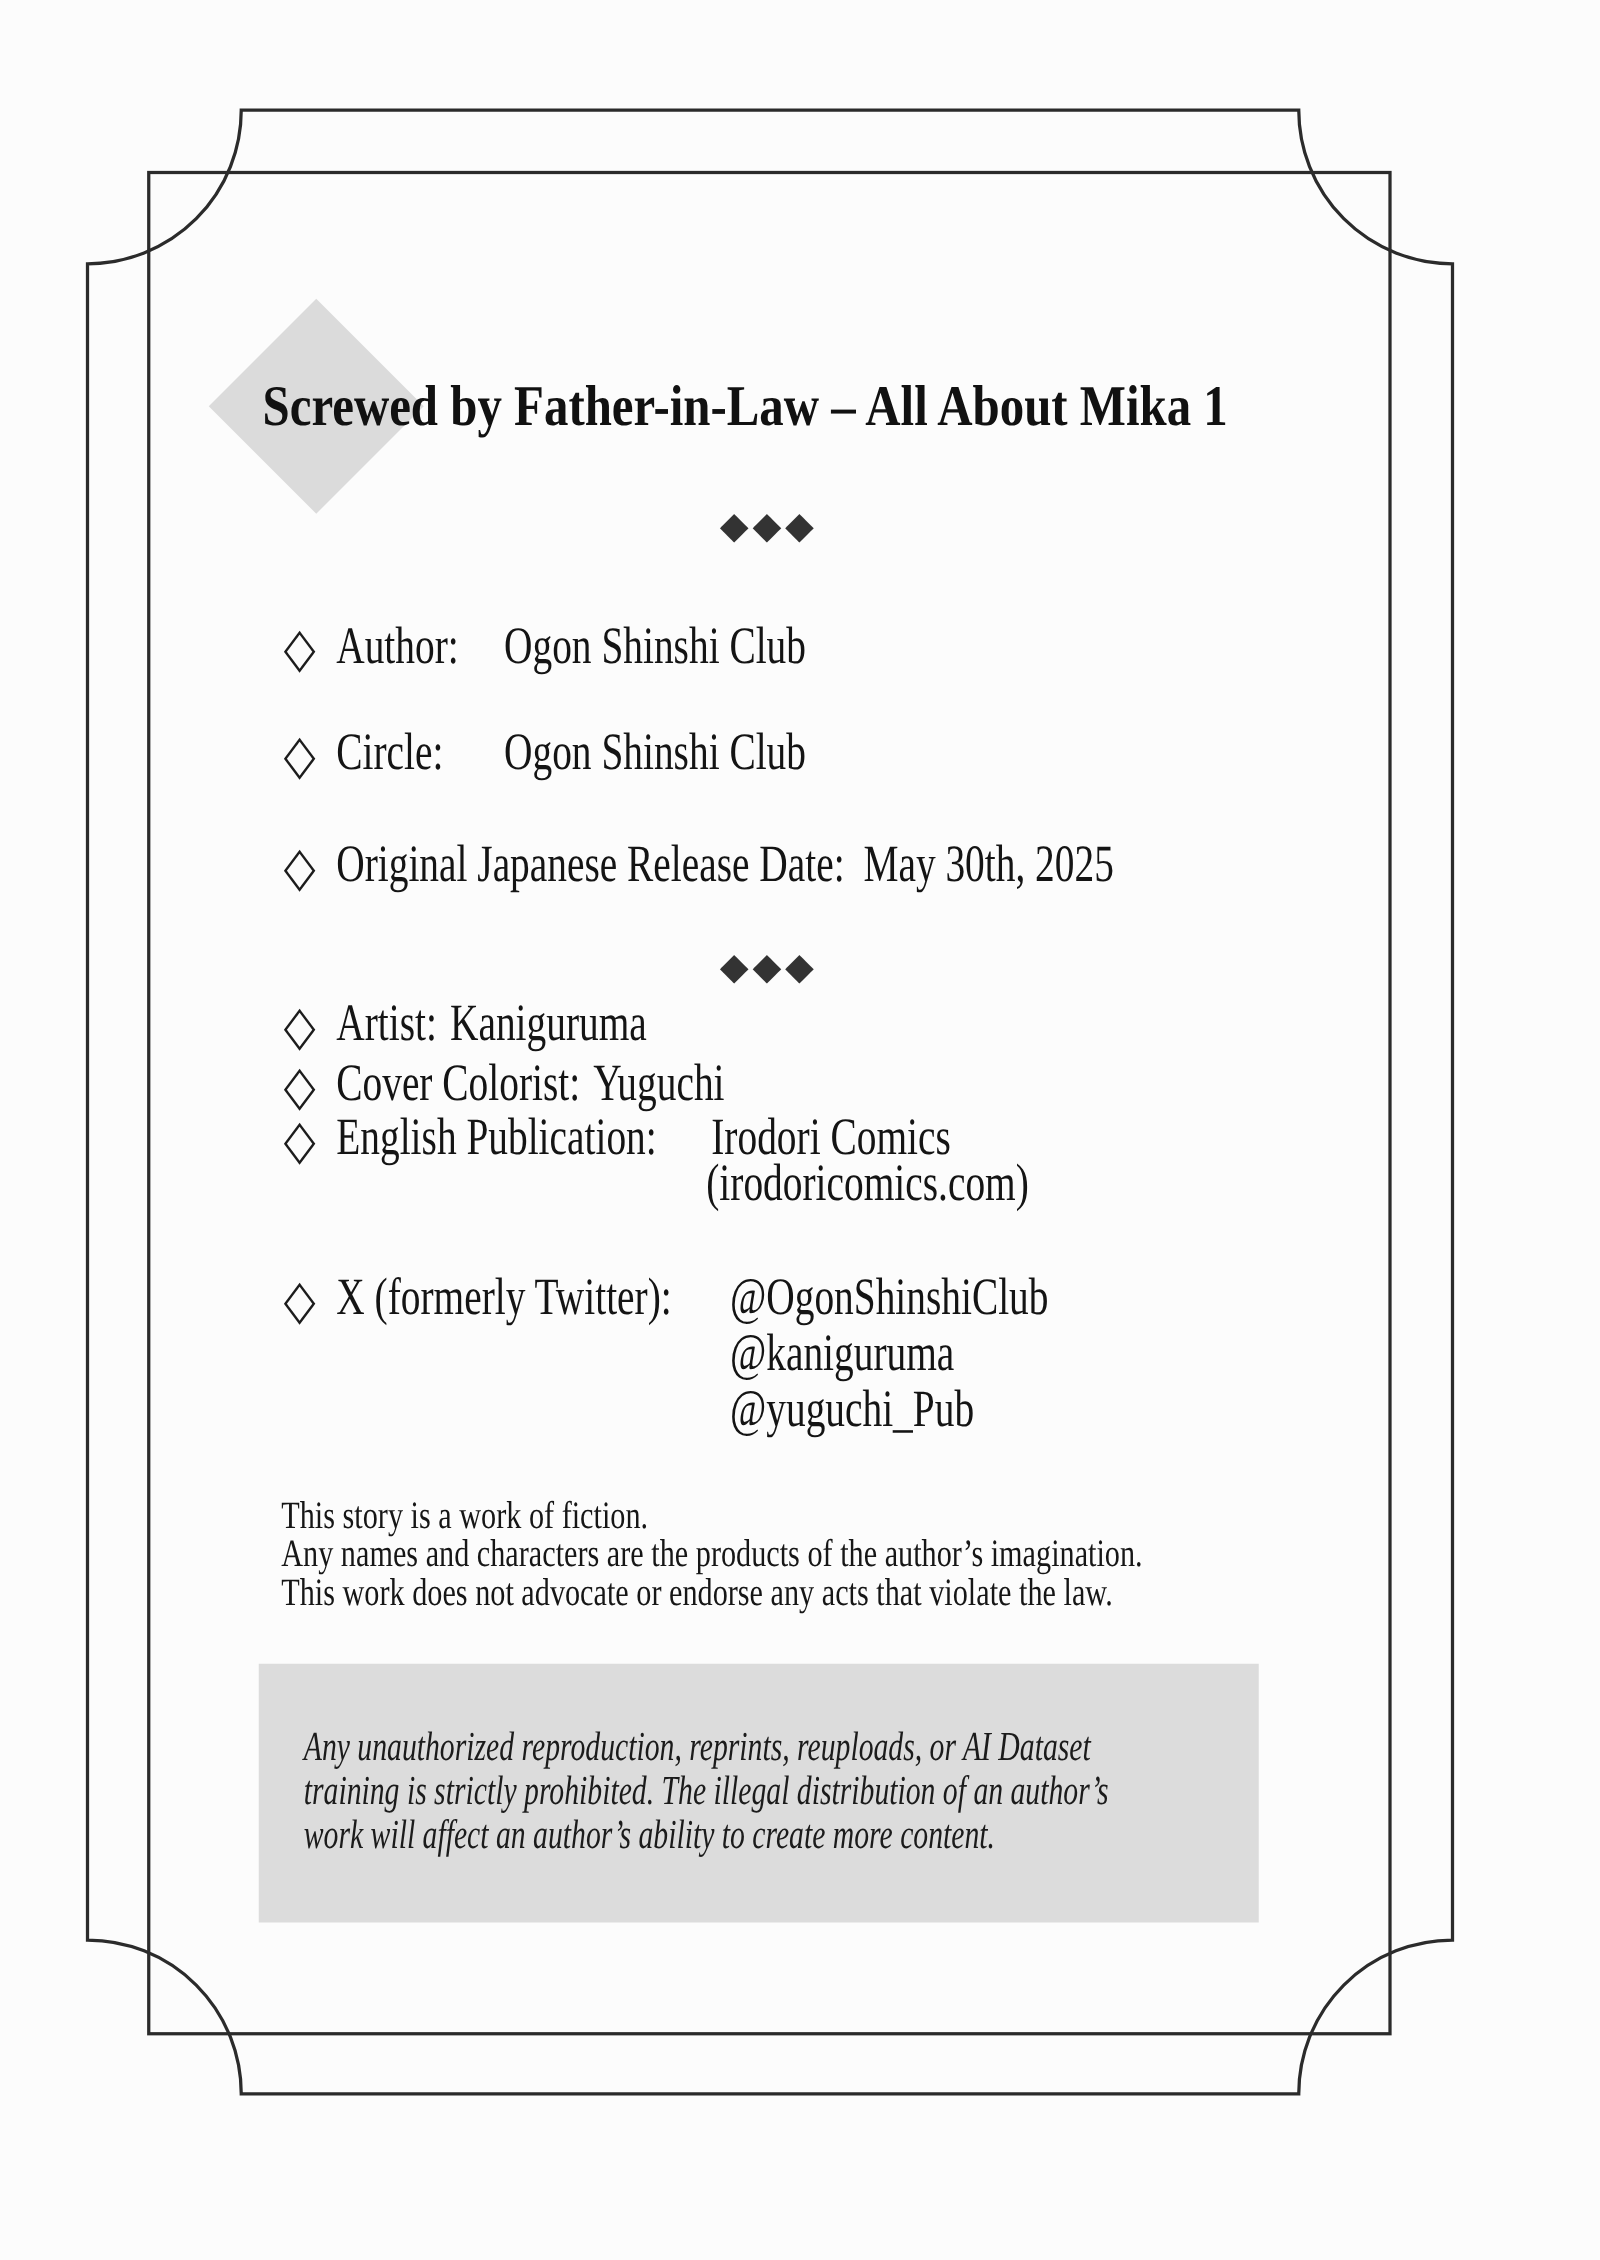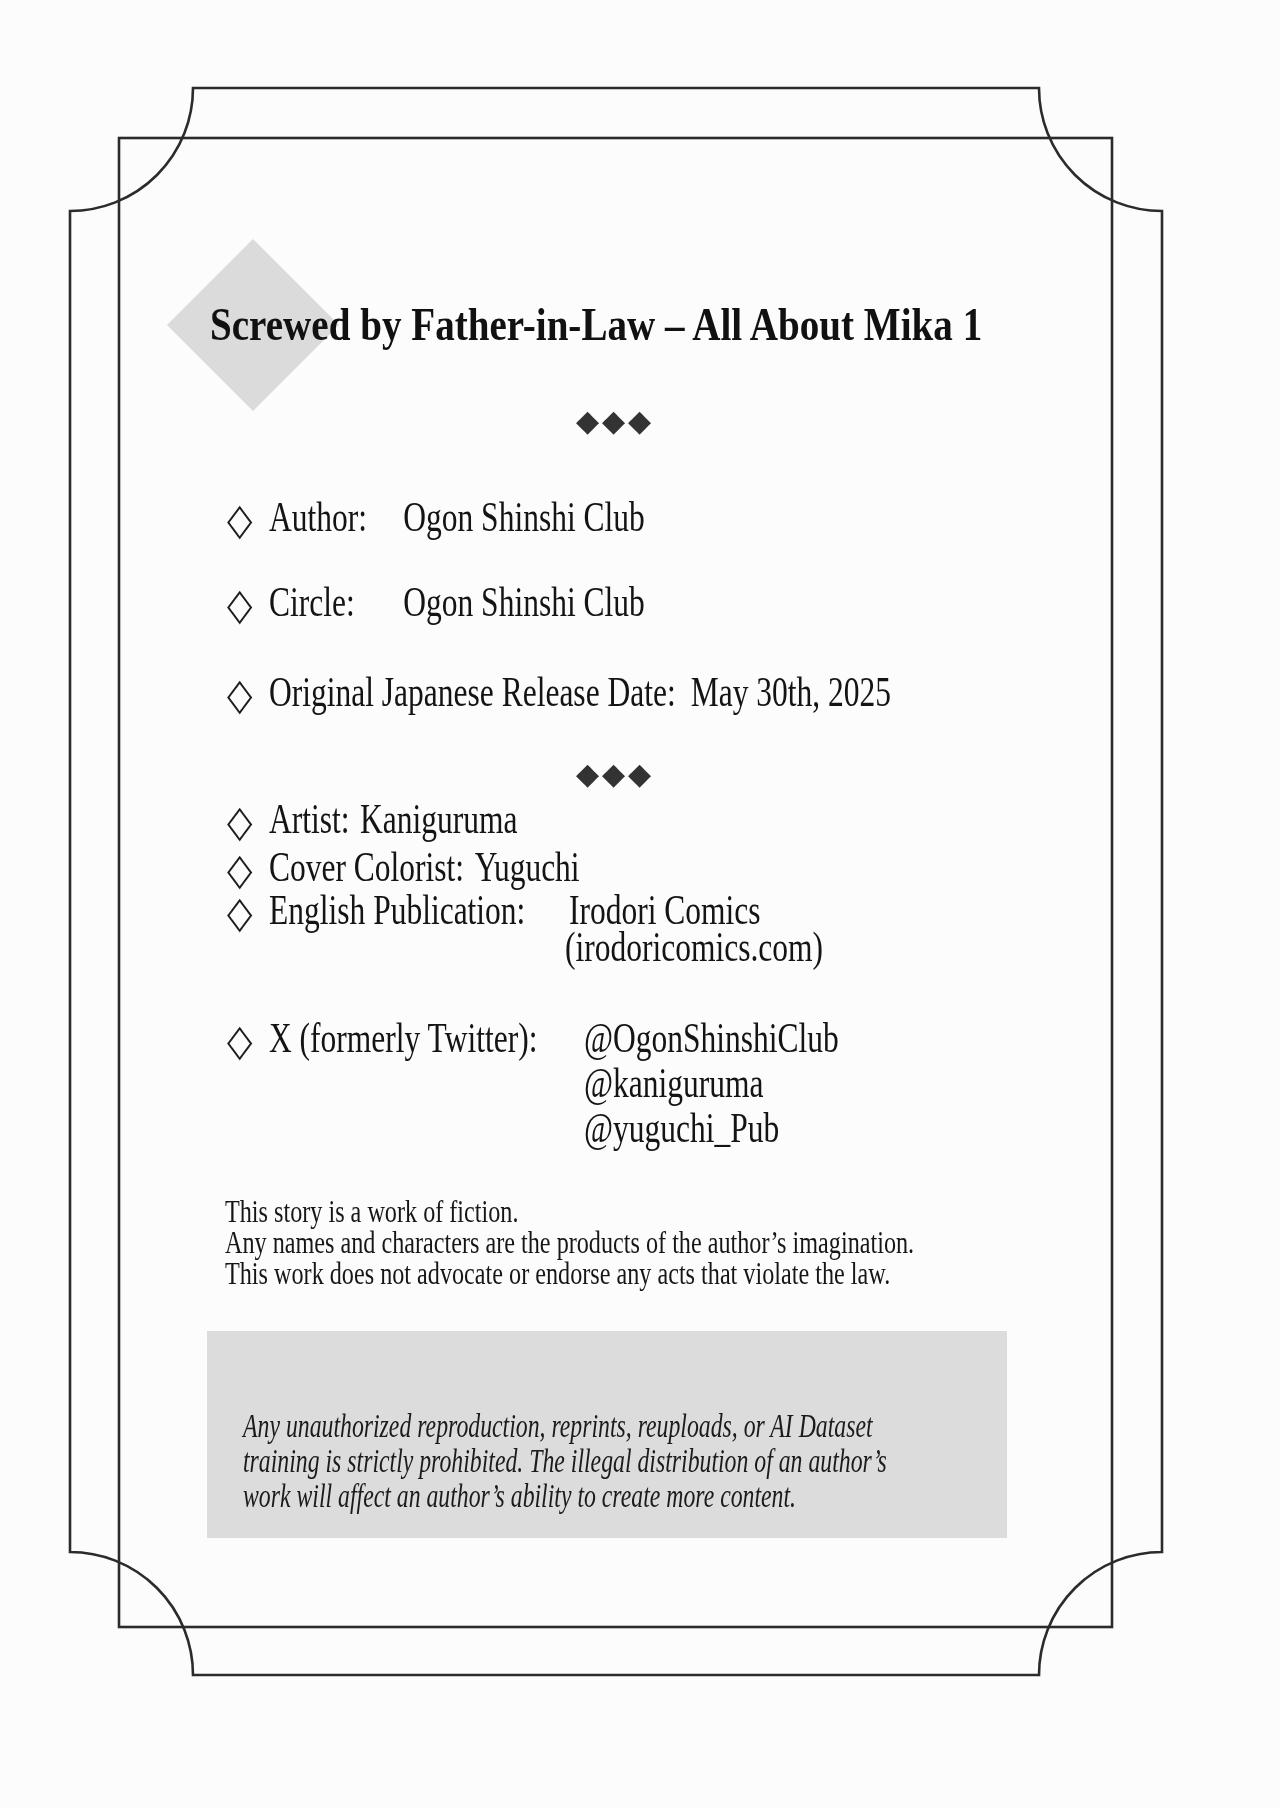--- a/index.html
+++ b/index.html
@@ -72,21 +72,21 @@
     font-size:31px;line-height:31px;white-space:nowrap;
     transform:scaleX(0.78);transform-origin:left top;
     color:#161616;
   }
 
   .notice-box{
     position:absolute;left:207px;top:1331px;
     width:800px;height:207px;
     background:#dcdcdc;
     box-sizing:border-box;
-    padding:78px 0 0 36px;
+    padding:50px 0 0 36px;
   }
   .notice-text{
     font-style:italic;font-size:33px;line-height:35px;
     white-space:nowrap;
     transform:scaleX(0.72);transform-origin:left top;
     color:#1b1b1b;
   }
 </style>
 </head>
 <body>

